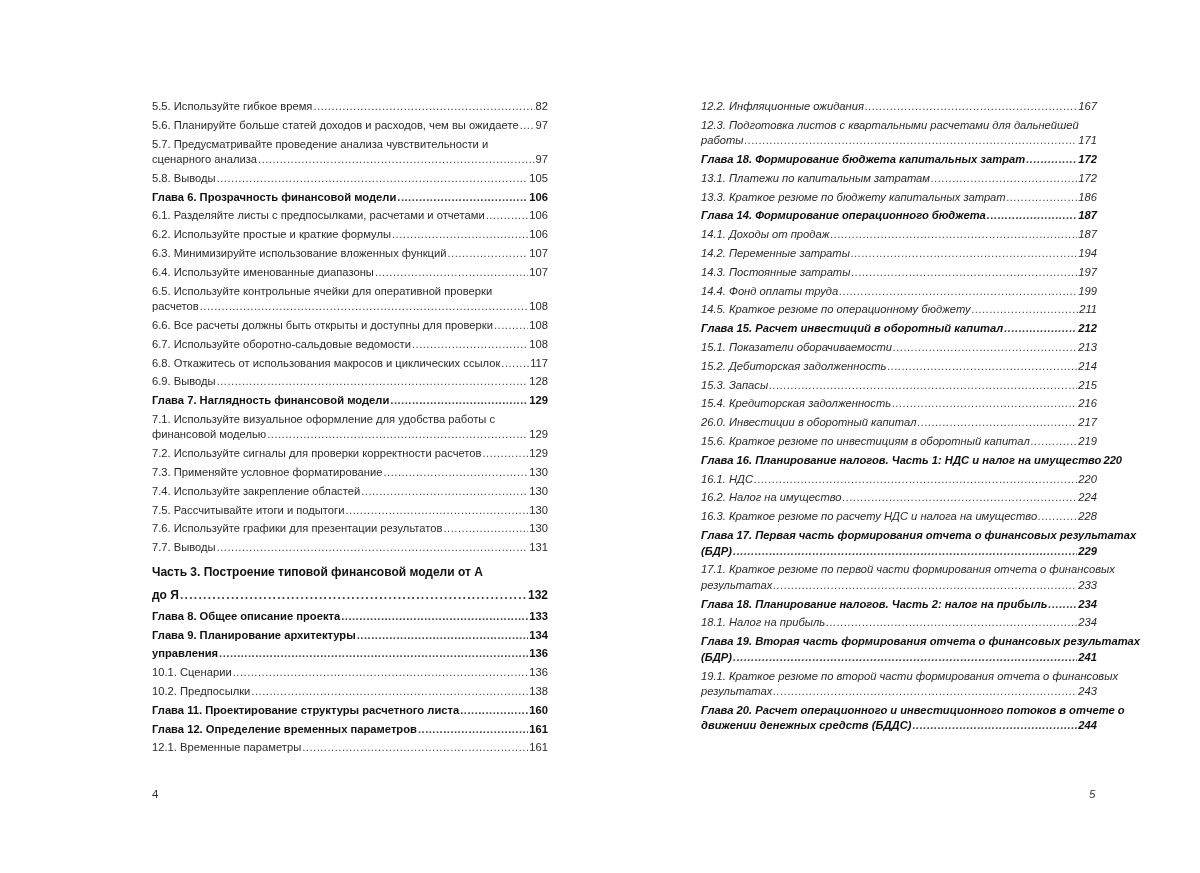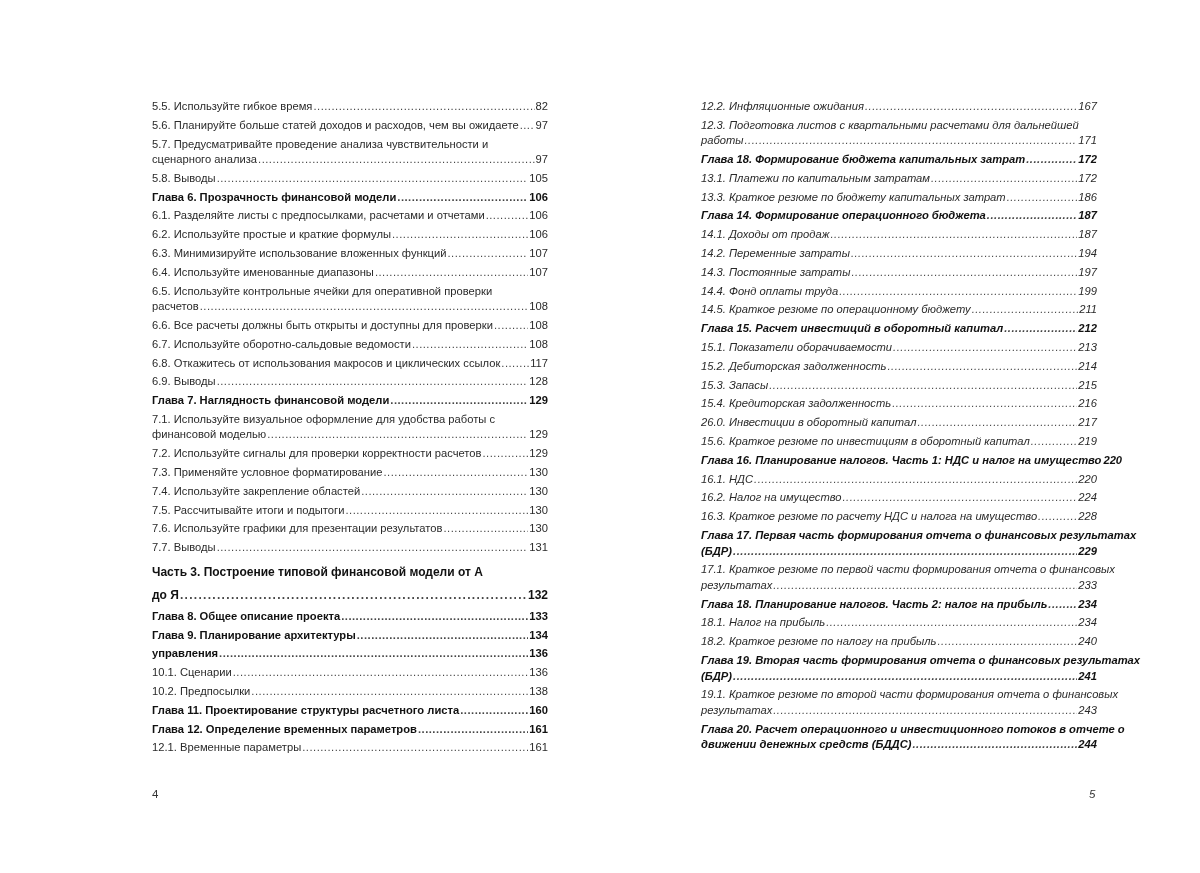--- a/index.html
+++ b/index.html
@@ -437,27 +437,20 @@
           <span class="num">234</span>
         </span>
       </div>
       <div class="entry">
         <span class="last">
           <span class="txt">18.1. Налог на прибыль</span>
           <span class="dots"></span>
           <span class="num">234</span>
         </span>
       </div>
-      <div class="entry">
-        <span class="last">
-          <span class="txt">18.2. Краткое резюме по налогу на прибыль</span>
-          <span class="dots"></span>
-          <span class="num">240</span>
-        </span>
-      </div>
       <div class="entry bold">
         <span class="first">Глава 19. Вторая часть формирования отчета о финансовых результатах</span>
         <span class="last">
           <span class="txt">(БДР)</span>
           <span class="dots"></span>
           <span class="num">241</span>
         </span>
       </div>
       <div class="entry">
         <span class="first">19.1. Краткое резюме по второй части формирования отчета о финансовых</span>

